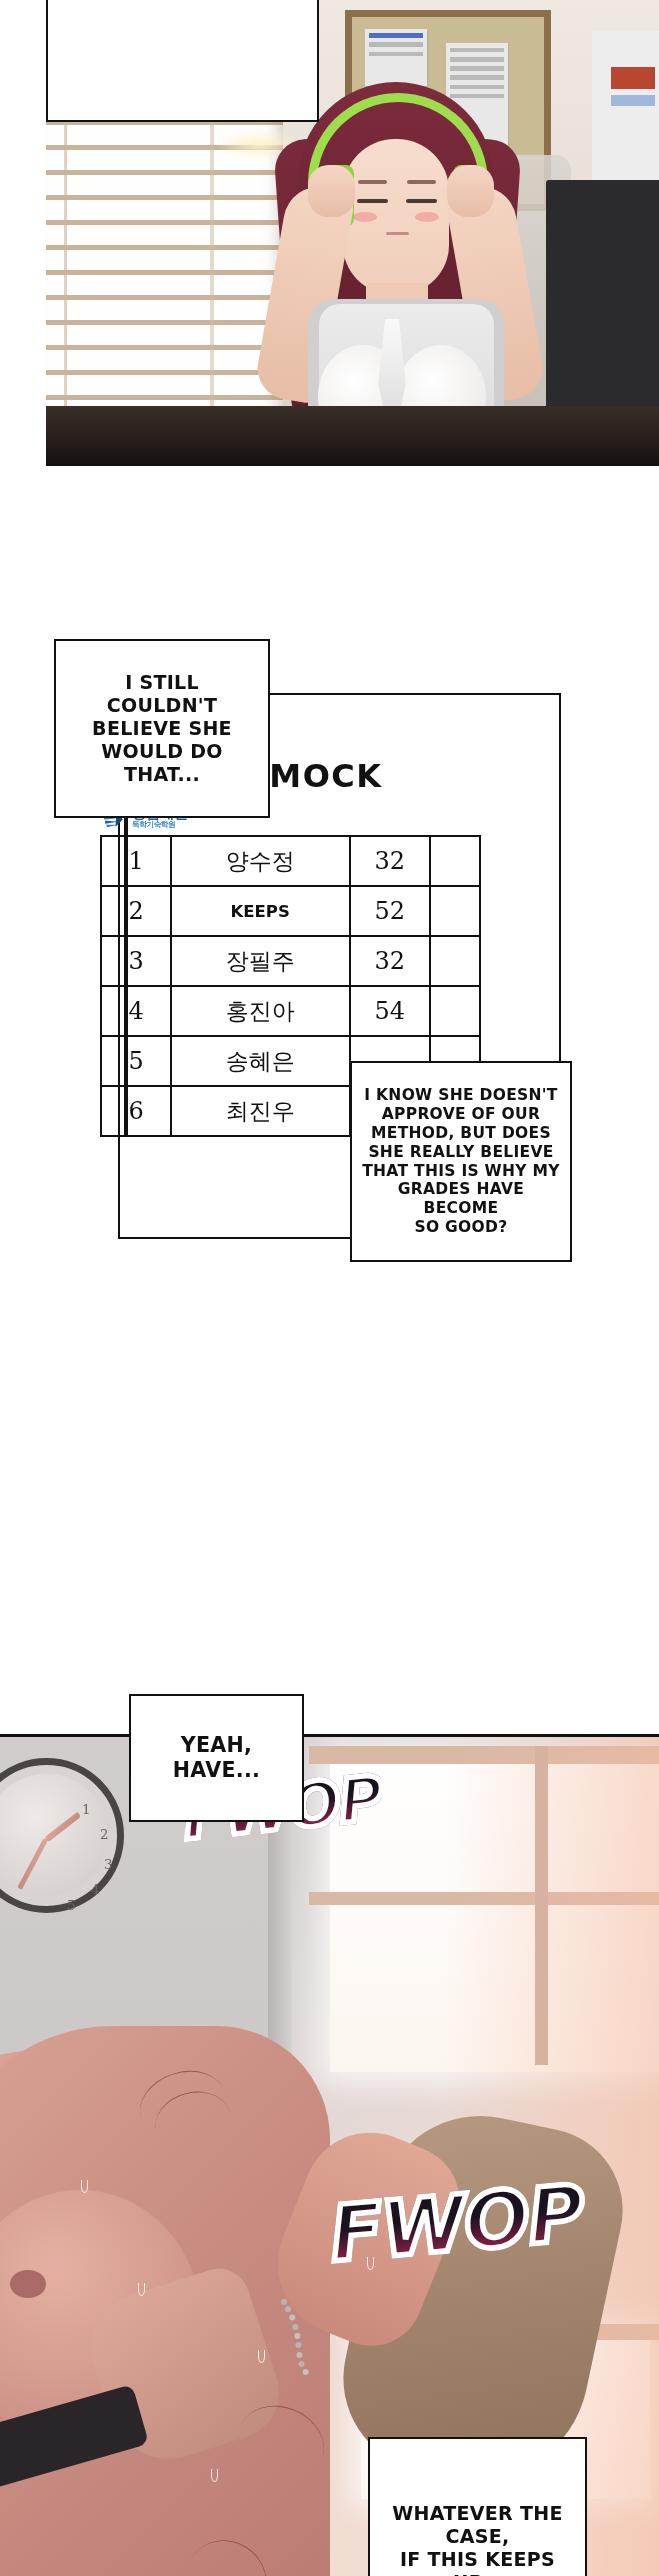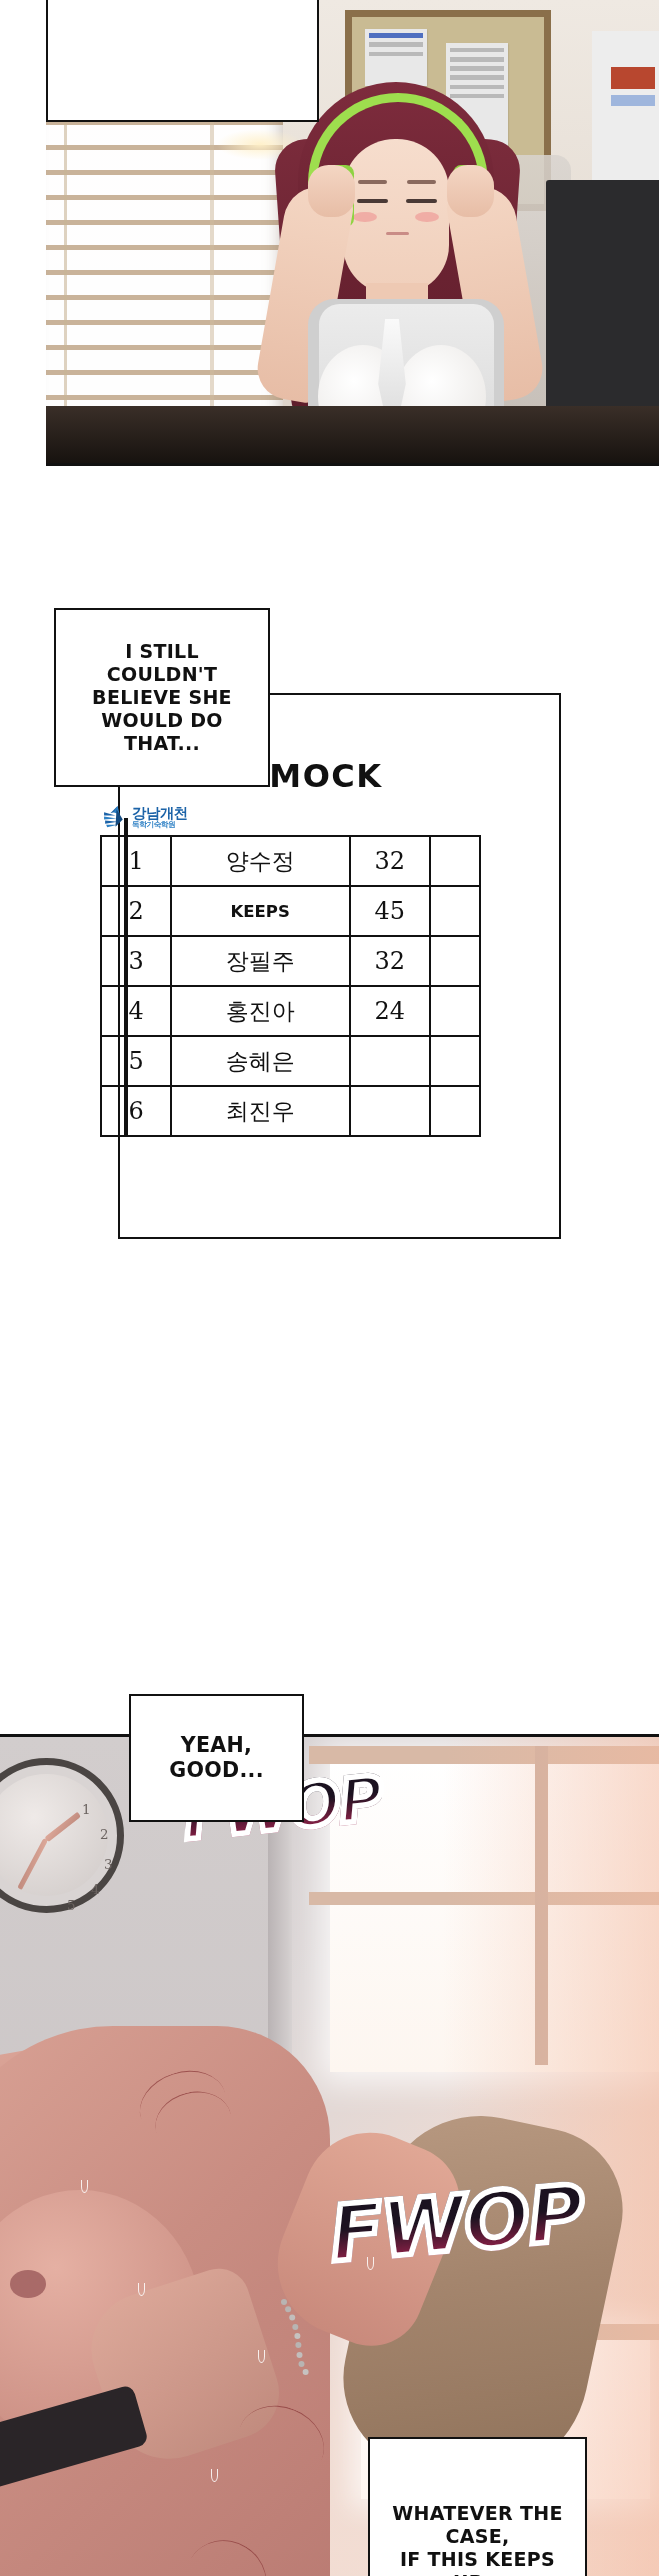--- a/index.html
+++ b/index.html
@@ -287,59 +287,66 @@
       <tbody id="score-tbody">
           <tr>
             <td class="c-rank">1</td>
             <td class="c-name">양수정</td>
             <td class="c-score">32</td>
             <td class="c-extra"></td>
           </tr>
           <tr>
             <td class="c-rank">2</td>
             <td class="c-name rom">KEEPS</td>
-            <td class="c-score">45</td>
+            <td class="c-score">52</td>
             <td class="c-extra"></td>
           </tr>
           <tr>
             <td class="c-rank">3</td>
             <td class="c-name">장필주</td>
             <td class="c-score">32</td>
             <td class="c-extra"></td>
           </tr>
           <tr>
             <td class="c-rank">4</td>
             <td class="c-name">홍진아</td>
-            <td class="c-score">24</td>
+            <td class="c-score">54</td>
             <td class="c-extra"></td>
           </tr>
           <tr>
             <td class="c-rank">5</td>
             <td class="c-name">송혜은</td>
             <td class="c-score"></td>
             <td class="c-extra"></td>
           </tr>
           <tr>
             <td class="c-rank">6</td>
             <td class="c-name">최진우</td>
             <td class="c-score"></td>
             <td class="c-extra"></td>
           </tr>
         </tbody>
     </table>
   </div>
 
-  <div class="caption" id="caption-2" style="left:54px; top:608px; width:216px; height:179px; font-size:19px;">I STILL
+  <div class="caption" id="caption-2" style="left:54px; top:639px; width:216px; height:179px; font-size:19px;">I STILL
 COULDN'T
 BELIEVE SHE
 WOULD DO
 THAT...</div>
 
   <div class="tail" style="left:124px; top:818px; width:0px; height:319px;"></div>
 
+  <div class="caption" id="caption-3" style="left:350px; top:1061px; width:222px; height:201px; font-size:15.5px;">I KNOW SHE DOESN'T
+APPROVE OF OUR
+METHOD, BUT DOES
+SHE REALLY BELIEVE
+THAT THIS IS WHY MY
+GRADES HAVE BECOME
+SO GOOD?</div>
 
   <div id="panel3">
     <div class="p3-bg"></div>
     <div class="p3-wallL"></div>
     <div class="p3-pillar"></div>
 
     <div class="p3-window"></div>
     <div class="p3-frameH" style="left:309px;top:9.3px;width:350px;height:17.5px;"></div>
     <div class="p3-frameH" style="left:309px;top:155px;width:350px;height:13.4px;"></div>
     <div class="p3-frameV" style="left:535px;top:9.3px;width:13.4px;height:319px;"></div>
@@ -380,21 +387,21 @@
     <div class="p3-motion" style="left:155px;top:355px;width:77px;height:62px;transform:rotate(-14deg);"></div>
     <div class="p3-motion" style="left:237px;top:670px;width:88px;height:72px;transform:rotate(22deg);"></div>
     <div class="p3-motion" style="left:185px;top:804px;width:82px;height:77px;transform:rotate(32deg);"></div>
   </div>
 
   <div class="sfx" id="sfx1">FWOP</div>
   <div class="sfx" id="sfx2">FWOP</div>
   <div class="sfx" id="sfx3">Blrd</div>
 
   <div class="caption" id="caption-4" style="left:129px; top:1694px; width:175px; height:128px; font-size:20.6px;">YEAH,
-GOOD...</div>
+HAVE...</div>
 
   <div class="caption" id="caption-5" style="left:368px; top:2437px; width:219px; height:222px; font-size:19px;">WHATEVER THE
 CASE,
 IF THIS KEEPS
 UP...</div>
 
 </div>
 
 
 </body></html>

